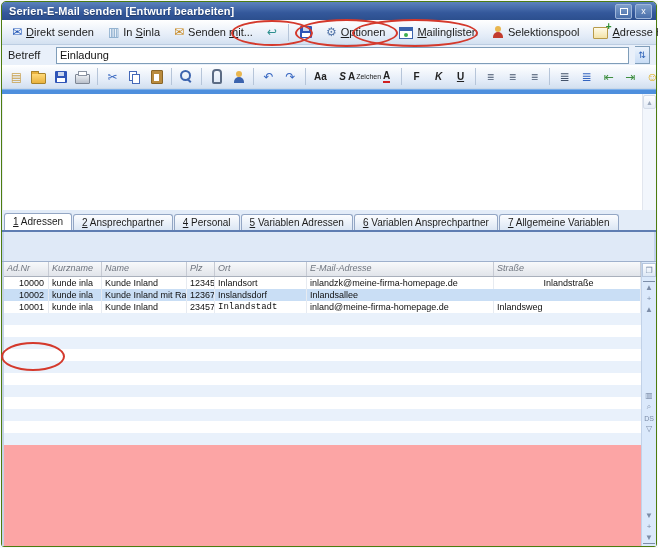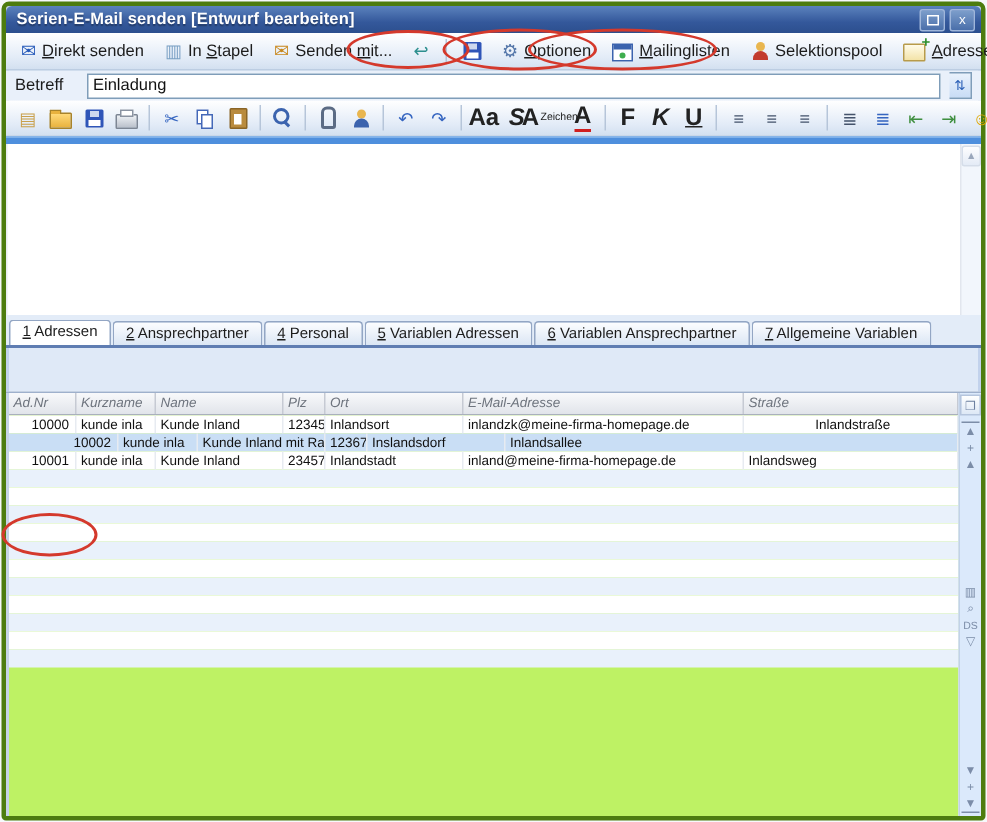--- a/index.html
+++ b/index.html
@@ -5,21 +5,21 @@
   html,body{margin:0;padding:0;}
   body{
     width:658px;height:548px;position:relative;overflow:hidden;
     font-family:"Liberation Sans","DejaVu Sans",sans-serif;
     background:#f6f8fb;
     -webkit-font-smoothing:antialiased;
   }
   
   .window{
     position:absolute;inset:1px;
-    border:3px solid #4d7c0f;
+    border:1px solid #4d7c0f;
     border-radius:5px 5px 3px 3px;
     background:#dfe9f7;
     box-shadow:inset 0 0 0 2px #c2d2ec;
     display:flex;flex-direction:column;overflow:visible;
   }
   .titlebar{
     height:18px;flex:0 0 18px;
     background:linear-gradient(#5b82bd,#34589b 60%,#2c4f8e);
     border-radius:4px 4px 0 0;
     display:flex;align-items:center;
@@ -48,21 +48,21 @@
     font-family:"Liberation Sans","DejaVu Sans",sans-serif;background:#fff;color:#111;}
   .spin-btn{width:14px;height:16px;flex:0 0 14px;border:1px solid #7f9db9;border-left:none;
     background:linear-gradient(#eaf2fc,#c8dcf5);display:flex;align-items:center;justify-content:center;
     color:#2d62b8;font-size:9px;}
   
   .fmtbar{flex:0 0 23px;display:flex;align-items:center;gap:1px;
     background:linear-gradient(#ffffff,#e2ebf7 70%,#d3e0f0);
     padding:0 4px;border-bottom:1px solid #c9d7e8;}
   .fico{width:19px;height:18px;display:inline-flex;align-items:center;justify-content:center;
     border:1px solid transparent;border-radius:2px;font-size:12px;line-height:1;flex:0 0 19px;}
-  .fico .txt2{font-size:16px;font-weight:bold;color:#222;}
+  .fico .txt2{font-size:10px;font-weight:bold;color:#222;}
   .fico .sub{font-size:7px;margin-left:1px;color:#222;font-weight:normal;}
   .u-red{border-bottom:2px solid #d01f1f;padding-bottom:0;}
   .blue-band{flex:0 0 4px;background:#4e8fdd;border-top:1px solid #7db0ea;}
   
   .editor{flex:1 1 auto;background:#fff;display:flex;min-height:0;}
   .editor .page{flex:1;border-left:1px solid #e8ecf2;}
   .vscroll{flex:0 0 13px;background:#f2f6fc;border-left:1px solid #e2e6ee;display:flex;flex-direction:column;align-items:center;}
   .vscroll .arrow{width:11px;height:12px;margin-top:1px;color:#9aa7bb;font-size:7px;display:flex;align-items:center;justify-content:center;
     background:linear-gradient(#fdfdfe,#e4ebf6);border:1px solid #d5dde9;border-radius:2px;}
   
@@ -72,26 +72,26 @@
   .tab.active{background:#fff;position:relative;z-index:3;padding-bottom:3px;font-weight:normal;}
   .tab .num{text-decoration:underline;}
   .tabline{flex:0 0 2px;background:#5f7db2;}
   
   .gridwrap{flex:1 1 auto;display:flex;min-height:0;background:#fff;border-top:1px solid #9eb0cc;margin-top:29px;}
   .grid{flex:1;display:flex;flex-direction:column;min-width:0;border-left:2px solid #c6d3e6;}
   .ghead{flex:0 0 14px;display:flex;background:linear-gradient(#f8f9fb,#e1e4ea);border-bottom:1px solid #a9b0bc;}
   .gh{font-size:9px;font-style:italic;color:#6e747e;border-right:1px solid #c6cad3;
     padding:1px 0 0 3px;overflow:hidden;white-space:nowrap;box-sizing:border-box;}
   .grow{flex:0 0 12px;display:flex;font-size:9px;color:#101010;background:#fff;}
-  .grow.selected{background:#c9def5;padding-left:28px;}
+  .grow.selected{background:#c9def5;}
   .gc{padding:1px 0 0 3px;border-right:1px solid #e7ebf1;overflow:hidden;white-space:nowrap;box-sizing:border-box;}
   .gc.num{text-align:right;padding-right:4px;}
   .fillrow{flex:0 0 12px;background:#fff;}
   .fillrow.stripe{background:#e9f1fb;}
-  .gridfill{flex:1;background:#bef264;display:flex;flex-direction:column;}
+  .gridfill{flex:1;background:#fca5a5;display:flex;flex-direction:column;}
   
   .gnav{flex:0 0 14px;background:#dbe9fb;border-left:1px solid #c2d2e8;display:flex;flex-direction:column;align-items:center;font-size:8px;color:#7c8da8;}
   .gnav .corner{width:12px;height:12px;margin:1px 0 2px 0;border:1px solid #b5c5dd;background:linear-gradient(#fff,#dde8f6);
     display:flex;align-items:center;justify-content:center;color:#6d80a0;font-size:8px;}
   .nbtn{width:12px;height:11px;display:flex;align-items:center;justify-content:center;line-height:1;}
   .nbtn.cap-top{border-top:1px solid #7c8da8;margin-top:2px;}
   .nbtn.cap-bottom{border-bottom:1px solid #7c8da8;margin-bottom:2px;}
   .gnav .spacer{flex:1;}
   .gnav .ds{font-size:7px;letter-spacing:0;}
   
@@ -137,21 +137,21 @@
     <span class="tb-btn">x</span>
   </div>
 
   <div class="toolbar" id="toolbar">
       <span class="tbtn">
         <span style="color: rgb(36, 88, 184); font-size: 12px; line-height: 1;">✉</span>
         <span><span></span><span class="key">D</span><span>irekt senden</span></span>
       </span>
       <span class="tbtn">
         <span style="color: rgb(122, 160, 196); font-size: 12px; line-height: 1;">▥</span>
-        <span><span>In </span><span class="key">S</span><span>tapel</span></span>
+        <span><span>In </span><span class="key">S</span><span>inla</span></span>
       </span>
       <span class="tbtn">
         <span style="color: rgb(200, 136, 30); font-size: 12px; line-height: 1;">✉</span>
         <span><span>Senden </span><span class="key">m</span><span>it...</span></span>
       </span>
       <span class="tbtn">
         <span style="color: rgb(45, 143, 143); font-size: 12px; line-height: 1;">↩</span>
       </span>
       <span class="sep-v"></span>
       <span class="tbtn">
@@ -320,21 +320,21 @@
             <span class="gc" style="flex: 0 0 85px;">Kunde Inland mit Rabatt</span>
             <span class="gc" style="flex: 0 0 28px;">12367</span>
             <span class="gc" style="flex: 0 0 92px;">Inslandsdorf</span>
             <span class="gc" style="flex: 1 1 0%;">Inlandsallee</span>
           </div>
           <div class="grow">
             <span class="gc num" style="flex: 0 0 45px;">10001</span>
             <span class="gc" style="flex: 0 0 53px;">kunde inla</span>
             <span class="gc" style="flex: 0 0 85px;">Kunde Inland</span>
             <span class="gc" style="flex: 0 0 28px;">23457</span>
-            <span class="gc" style="flex: 0 0 92px;">Inlandstadt</span>
+            <span class="gc" style="flex: 0 0 92px; font-family: Liberation Mono, monospace;">Inlandstadt</span>
             <span class="gc" style="flex: 0 0 187px;">inland@meine-firma-homepage.de</span>
             <span class="gc" style="flex: 1 1 0%;">Inlandsweg</span>
           </div>
           <div class="fillrow stripe"></div>
           <div class="fillrow"></div>
           <div class="fillrow stripe"></div>
           <div class="fillrow"></div>
           <div class="fillrow stripe"></div>
           <div class="fillrow"></div>
           <div class="fillrow stripe"></div>

